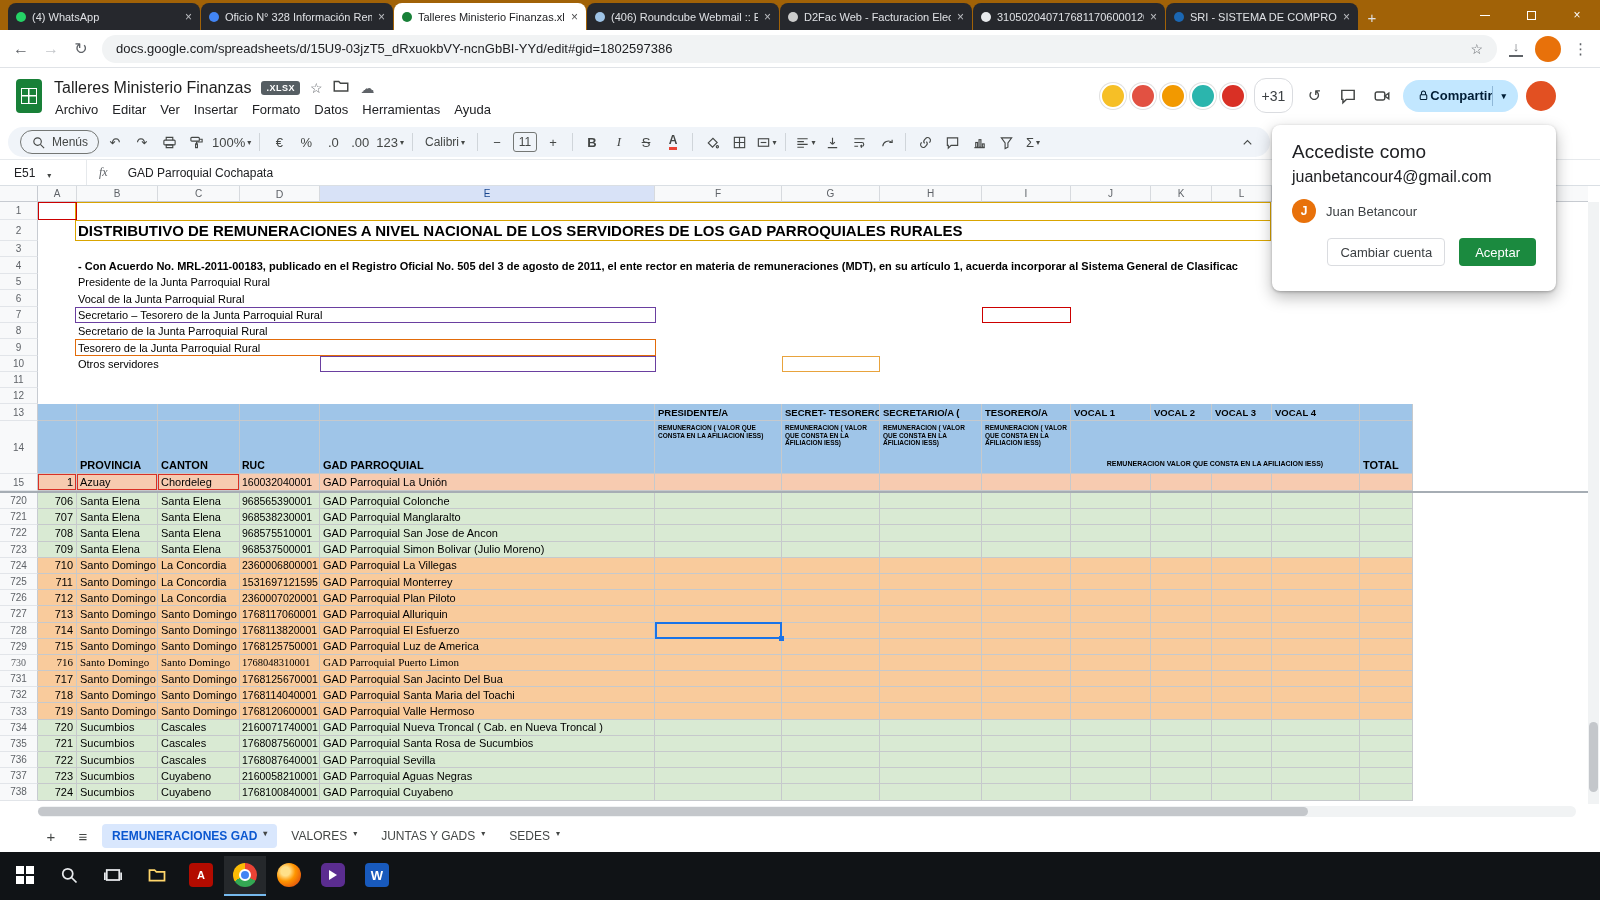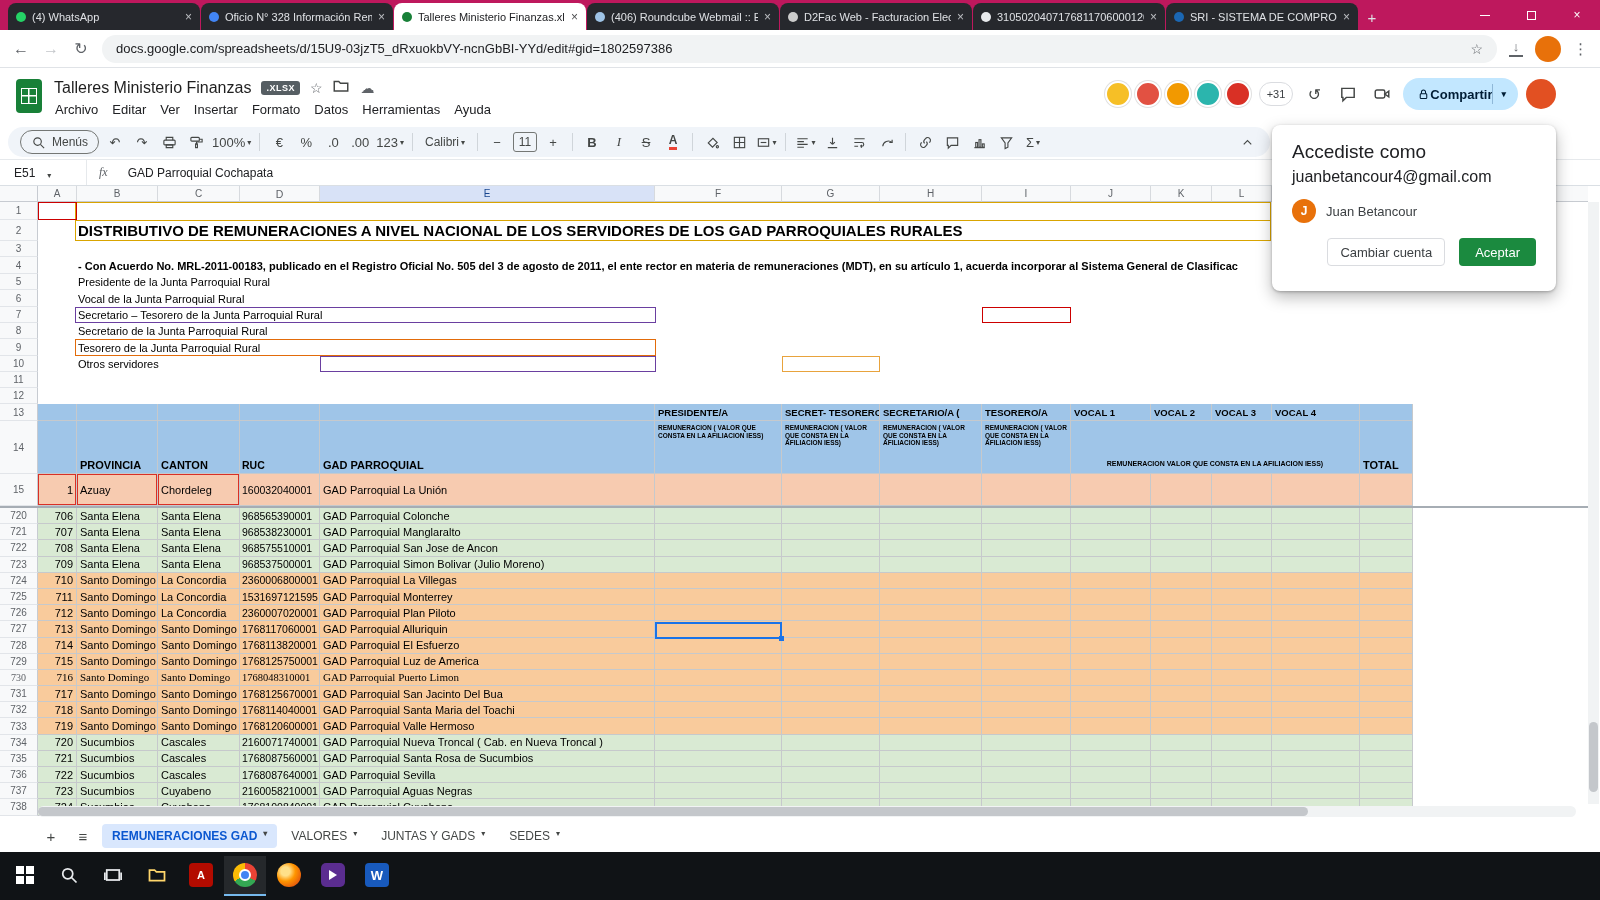--- a/index.html
+++ b/index.html
@@ -1,20 +1,20 @@
 <!DOCTYPE html>
 <html><head>
 <meta charset="utf-8">
 <style>
 *{margin:0;padding:0;box-sizing:border-box}
 html,body{width:1600px;height:900px;font-family:"Liberation Sans",sans-serif;background:#fff}
 #root{position:relative;width:1600px;height:900px;overflow:hidden;background:#fff}
 
 
-.tabstrip{position:absolute;left:0;top:0;width:1600px;height:30px;background:#be185d;display:flex;align-items:flex-end;padding-left:8px}
+.tabstrip{position:absolute;left:0;top:0;width:1600px;height:30px;background:#a16207;display:flex;align-items:flex-end;padding-left:8px}
 .tabs{display:flex;align-items:flex-end}
 .tab{width:192px;height:27px;display:flex;align-items:center;gap:6px;padding:0 8px;border-radius:8px 8px 0 0;background:#26282d;color:#dfe1e5;font-size:11px;margin-right:1px;overflow:hidden}
 .tab.active{background:#fff;color:#202124}
 .fav{width:10px;height:10px;border-radius:50%;flex:none}
 .tab-title{flex:1;white-space:nowrap;overflow:hidden}
 .tab-close{font-size:12px;opacity:.8;flex:none}
 .newtab{width:26px;height:26px;display:flex;align-items:center;justify-content:center;color:#dfe1e5;font-size:15px}
 .wincontrols{position:absolute;right:0;top:0;height:30px;display:flex}
 .winbtn{width:46px;height:30px;display:flex;align-items:center;justify-content:center;color:#fff;font-size:12px}
 .win-min-bar{width:10px;height:1px;background:#fff}
@@ -37,21 +37,21 @@
  linear-gradient(#fff,#fff) center/16px 1.5px no-repeat,
  linear-gradient(#fff,#fff) center/1.5px 16px no-repeat}
 .title-row{position:absolute;left:54px;top:9px;display:flex;align-items:center;gap:10px}
 .doc-title{font-size:16px;color:#1f1f1f}
 .file-badge{background:#565e63;color:#fff;font-size:9px;font-weight:700;padding:2px 5px;border-radius:3px;letter-spacing:.5px}
 .hdr-ic{color:#5f6368;font-size:14px}
 #menubar{position:absolute;left:48px;top:31px;display:flex;font-size:13px;color:#202124}
 .menu-item{padding:3px 7px;border-radius:4px}
 .collab{position:absolute;top:10px;right:44px;display:flex;align-items:center;gap:8px}
 .cavatar{width:26px;height:26px;border-radius:50%;border:2px solid #fff;box-shadow:0 0 0 1px rgba(0,0,0,.12)}
-.overflow-pill{height:24px;padding:0 7px;border-radius:12px;border:1px solid #dadce0;color:#3c4043;font-size:11px;display:flex;align-items:center}
+.overflow-pill{height:35px;padding:0 7px;border-radius:12px;border:1px solid #dadce0;color:#3c4043;font-size:14px;display:flex;align-items:center}
 .hicon{color:#444746;font-size:16px;width:26px;text-align:center;display:flex;align-items:center;justify-content:center}
 svg.hi{width:18px;height:18px;stroke:#444746;fill:none;stroke-width:1.3}
 .share-pill{height:32px;background:#c2e7ff;border-radius:16px;display:flex;align-items:center;padding:0 4px 0 14px;color:#001d35;font-size:13px;font-weight:600;}
 .share-sep{width:1px;height:20px;background:#8fb8d8}
 .share-caret{padding:0 8px;font-size:9px}
 .top-avatar{width:30px;height:30px;border-radius:50%;background:#e25022}
 
 
 .toolbar{position:absolute;top:127px;left:8px;width:1262px;height:30px;background:#f0f4f9;border-radius:16px;display:flex;align-items:center;gap:5px;padding:0 12px;color:#444746}
 .tbtn{min-width:22px;height:24px;display:flex;align-items:center;justify-content:center;font-size:13px;gap:2px;border-radius:4px}
@@ -92,21 +92,21 @@
 .num{justify-content:flex-end}
 .cD{font-size:10.5px;padding:0 2px}
 .hdr13{height:17px;background:#9fc5e8}
 .hdr13 .cell{font-size:9.5px;font-weight:700}
 .hdr14{height:53px;background:#9fc5e8}
 .hdr14 .cell{align-items:flex-end}
 .bcell{font-weight:700;padding-bottom:2px}
 .scell{font-size:6.5px;line-height:7.5px;white-space:normal;align-items:flex-start !important;padding-top:3px;font-weight:700}
 .mcell{font-size:7px;font-weight:700;justify-content:center;padding-bottom:6px}
 .drow{height:16.2px}
-.row15{height:32px}
+.row15{height:17px}
 .row15 .cA,.row15 .cB,.row15 .cC{box-shadow:inset 0 0 0 1px #d93025}
 .frozen-div{width:1588px;height:2px;background:#a6adb4}
 .ov{position:absolute;pointer-events:none}
 .hscroll{position:absolute;left:38px;top:620px;width:1538px;height:11px;background:#f1f3f4;border-radius:6px}
 .hthumb{position:absolute;left:0;top:1px;width:1270px;height:9px;background:#c4c7cb;border-radius:5px}
 .vscroll{position:absolute;left:1588px;top:16px;width:11px;height:602px;background:#f1f3f4}
 .vthumb{position:absolute;left:1px;top:520px;width:9px;height:70px;background:#c4c7cb;border-radius:5px}
 
 
 .sheettabs{position:absolute;top:820px;left:0;width:1600px;height:32px;background:#fff;display:flex;align-items:center;gap:6px;padding-left:38px}

